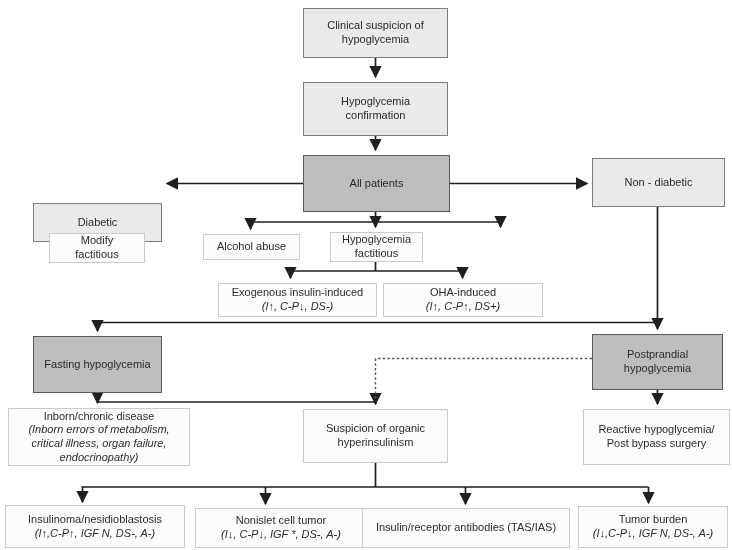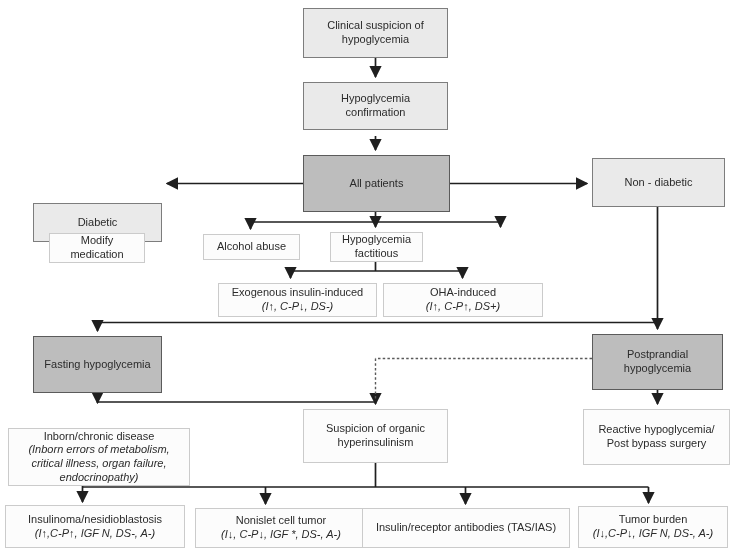--- a/index.html
+++ b/index.html
@@ -83,38 +83,38 @@
     <g stroke="#5a5a5a" stroke-width="1.4" fill="none" stroke-dasharray="2.5 2.2">
       <line x1="592" y1="358.5" x2="375.5" y2="358.5"></line>
       <line x1="375.5" y1="358.5" x2="375.5" y2="399"></line>
     </g>
   </svg>
 
   <div class="node light" style="left:303px; top:8px; width:145px; height:50px;">
     <span class="lbl">Clinical suspicion of hypoglycemia</span>
   </div>
 
-  <div class="node light" style="left:303px; top:82px; width:145px; height:48px;">
+  <div class="node light" style="left:303px; top:82px; width:145px; height:54px;">
     <span class="lbl" style="max-width:100px;">Hypoglycemia confirmation</span>
   </div>
 
   <div class="node dark" style="left:303px; top:155px; width:147px; height:57px;">
     <span class="lbl">All patients</span>
   </div>
 
   <div class="node light" style="left:33px; top:164px; width:129px; height:39px;margin-top:39px;">
     <span class="lbl">Diabetic</span>
   </div>
 
   <div class="node light" style="left:592px; top:158px; width:133px; height:49px;">
     <span class="lbl">Non - diabetic</span>
   </div>
 
   <div class="node" style="left:49px; top:233px; width:96px; height:30px;">
-    <span class="lbl" style="max-width:70px;">Modify medication</span>
+    <span class="lbl" style="max-width:70px;">Modify factitious</span>
   </div>
 
   <div class="node" style="left:203px; top:234px; width:97px; height:26px;">
     <span class="lbl">Alcohol abuse</span>
   </div>
 
   <div class="node" style="left:330px; top:232px; width:93px; height:30px;">
     <span class="lbl" style="max-width:85px;">Hypoglycemia factitious</span>
   </div>
 
@@ -130,21 +130,21 @@
   </div>
 
   <div class="node dark" style="left:33px; top:336px; width:129px; height:57px;">
     <span class="lbl">Fasting hypoglycemia</span>
   </div>
 
   <div class="node dark" style="left:592px; top:334px; width:131px; height:56px;">
     <span class="lbl" style="max-width:95px;">Postprandial hypoglycemia</span>
   </div>
 
-  <div class="node" style="left:8px; top:408px; width:182px; height:58px;margin-top:20px;">
+  <div class="node" style="left:8px; top:408px; width:182px; height:58px;">
     <span class="lbl">Inborn/chronic disease</span>
     <span class="lbl detail" style="max-width:170px;">(Inborn errors of metabolism, critical illness, organ failure, endocrinopathy)</span>
   </div>
 
   <div class="node" style="left:303px; top:409px; width:145px; height:54px;">
     <span class="lbl" style="max-width:115px;">Suspicion of organic hyperinsulinism</span>
   </div>
 
   <div class="node" style="left:583px; top:409px; width:147px; height:56px;">
     <span class="lbl" style="max-width:135px;">Reactive hypoglycemia/ Post bypass surgery</span>

